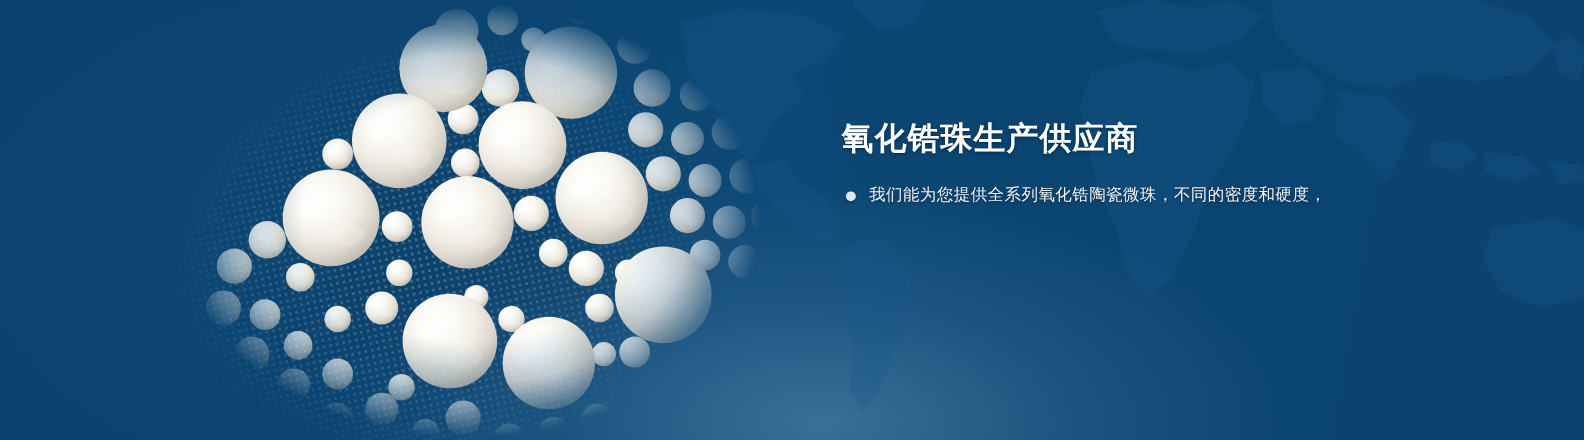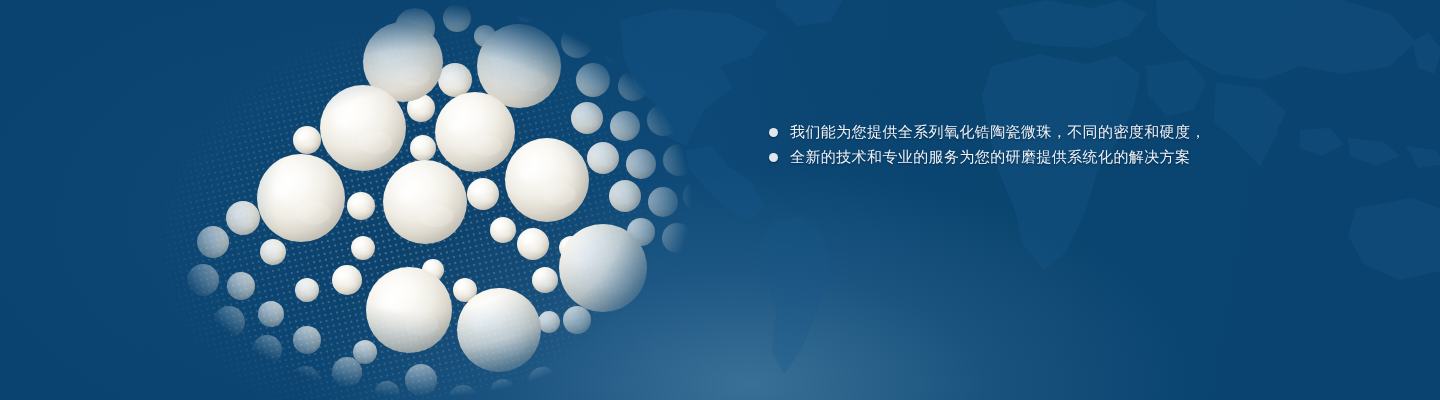--- a/index.html
+++ b/index.html
@@ -45,21 +45,21 @@
   }
   .beads svg{ width:100%; height:100%; display:block; }
 
   
   .copy{ position:absolute; left:765px; top:108px; width:640px; }
   .headline{
     font-size:29px; font-weight:700; color:#ffffff; letter-spacing:1px;
     line-height:1.25; text-shadow:0 1px 3px rgba(0,20,45,.65);
     white-space:nowrap;
   }
-  .bullets{ margin-top:12px; list-style:none; }
+  .bullets{ margin-top:22px; list-style:none; }
   .bullet{
     position:relative; padding-left:25px; color:#f0f4f8;
     font-size:15px; line-height:24px; letter-spacing:.4px;
     text-shadow:0 1px 2px rgba(0,20,45,.55);
     margin-bottom:1px;
   }
   .dot{
     position:absolute; left:4px; top:8px; width:9px; height:9px;
     border-radius:50%; background:#dfe7ee;
     box-shadow:0 1px 2px rgba(0,15,35,.5);
@@ -222,30 +222,27 @@
         <use href="#b" transform="translate(422,200) scale(42)"></use>
         <use href="#b" transform="translate(478,288) scale(44)"></use>
         <use href="#b" transform="translate(284,330) scale(43)"></use>
         <use href="#b" transform="translate(374,350) scale(42)"></use>
       </g>
     </svg>
   </div>
 
   <div class="copy">
 
+    <div class="headline">氧化锆珠生产供应商</div>
 
     <ul class="bullets">
 
       <li class="bullet">
         <span class="dot"></span>
         <span class="bline">我们能为您提供全系列氧化锆陶瓷微珠，不同的密度和硬度，</span>
       </li>
 
-      <li class="bullet">
-        <span class="dot"></span>
-        <span class="bline">全新的技术和专业的服务为您的研磨提供系统化的解决方案</span>
-      </li>
 
 
     </ul>
   </div>
 
 </div>
 
 </body></html>

